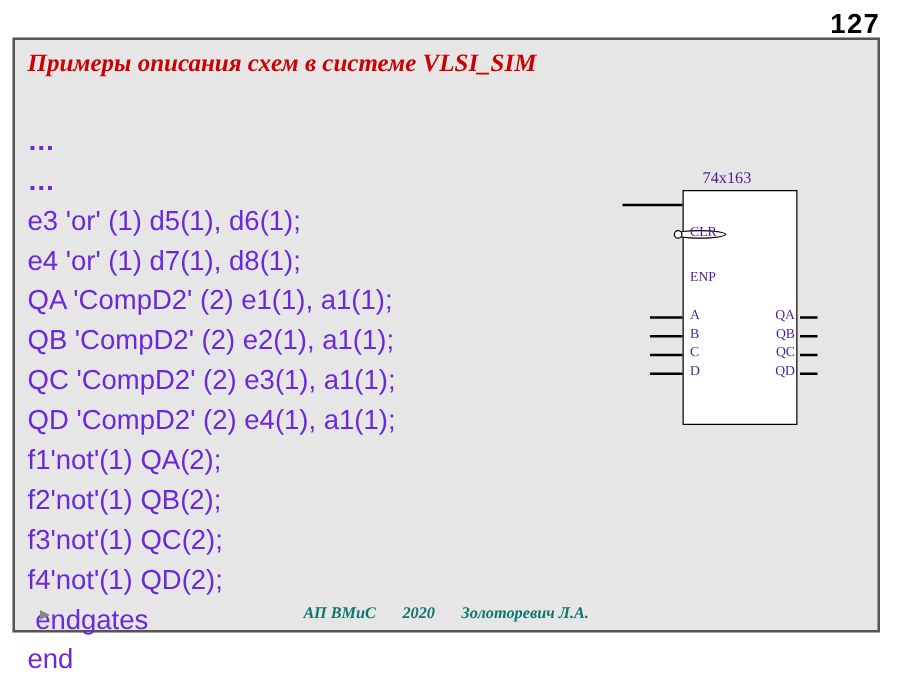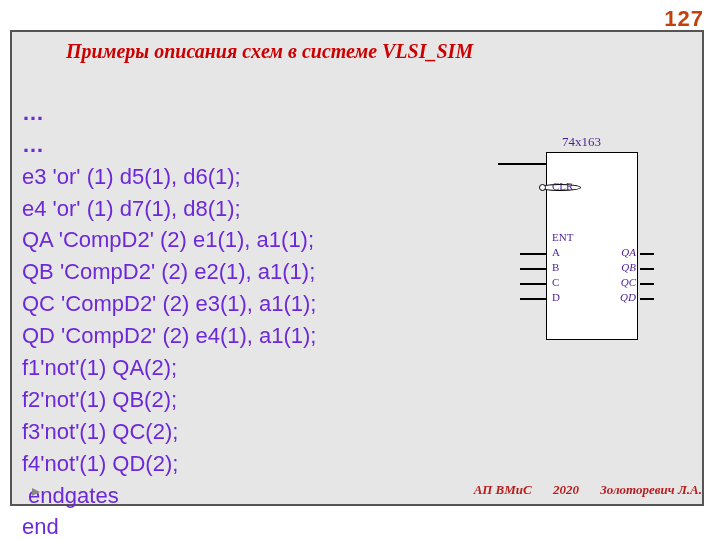--- a/index.html
+++ b/index.html
@@ -17,62 +17,61 @@
     width: 720px;
     height: 540px;
   }
   .pagenum {
     position: absolute;
     top: 6px;
     right: 16px;
     font-family: Arial, Helvetica, sans-serif;
     font-weight: 900;
     font-size: 22px;
-    color: #c2410c;
+    color: #000000;
     letter-spacing: 1px;
   }
   .slide {
     position: absolute;
     top: 30px;
     left: 10px;
     width: 694px;
     height: 476px;
     background: #e6e6e6;
     border: 2px solid #555;
     box-sizing: border-box;
     padding: 8px 10px;
   }
   .title {
     font-family: Georgia, 'Times New Roman', serif;
     font-style: italic;
     font-weight: bold;
     color: #cc0000;
     font-size: 20px;
     margin-bottom: 2px;
-    margin-left: 44px;
   }
   .code {
     font-family: 'Gill Sans', 'Trebuchet MS', Arial, sans-serif;
     font-size: 22px;
     color: #6d28d9;
     line-height: 1.45;
     white-space: pre;
   }
   .code .ell { font-weight: bold; }
   .footer {
     position: absolute;
     bottom: 6px;
     left: 0;
     width: 100%;
-    text-align: right;
+    text-align: center;
     font-family: Georgia, 'Times New Roman', serif;
     font-style: italic;
     font-weight: bold;
     font-size: 13px;
-    color: #b91c1c;
+    color: #0f766e;
   }
   .footer .gap { display:inline-block; width: 18px; }
 
   
   .chip {
     position: absolute;
     top: 118px;
     right: 50px;
     width: 160px;
     height: 200px;
@@ -138,21 +137,20 @@
     top: 0;
     font-size: 11px;
     text-align: center;
   }
   .pin-r {
     position: absolute;
     right: 16px;
     top: 0;
     font-size: 11px;
     text-align: center;
-    font-style: italic;
   }
   .wire-r {
     position: absolute;
     top: 7px;
     right: -2px;
     width: 14px;
     height: 1.5px;
     background: #000;
   }
   .footer-bullet {
@@ -198,24 +196,24 @@
         <div class="wire"></div>
       </div>
 
       <div class="pin-row" style="top:30px;">
         <div class="wire bubble"></div>
         <div class="bubble"></div>
         <div class="pin-l">CLR</div>
       </div>
 
 
-
-      <div class="pin-row" style="top:81px;">
-        <div class="pin-l">ENT</div>
-      </div>
+      <div class="pin-row" style="top:66px;">
+        <div class="pin-l">ENP</div>
+      </div>
+
 
       <div class="pin-row" style="top:96px;">
         <div class="wire short"></div>
         <div class="pin-l">A</div>
         <div class="pin-r">QA</div>
         <div class="wire-r"></div>
       </div>
 
       <div class="pin-row" style="top:111px;">
         <div class="wire short"></div>

